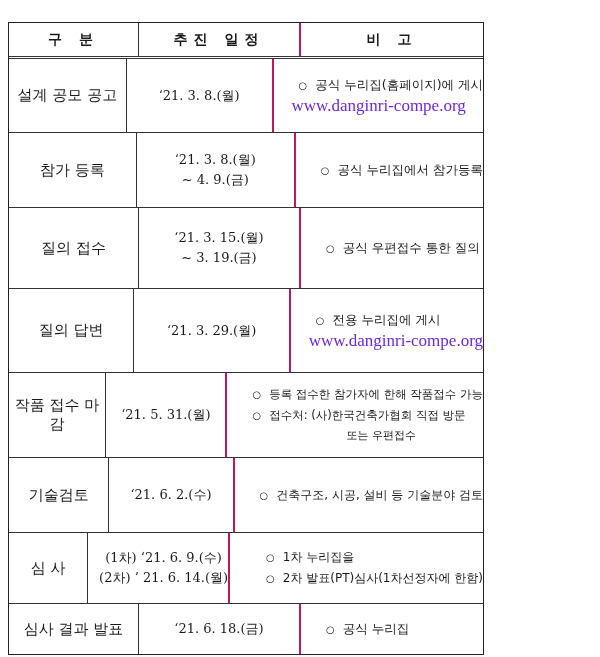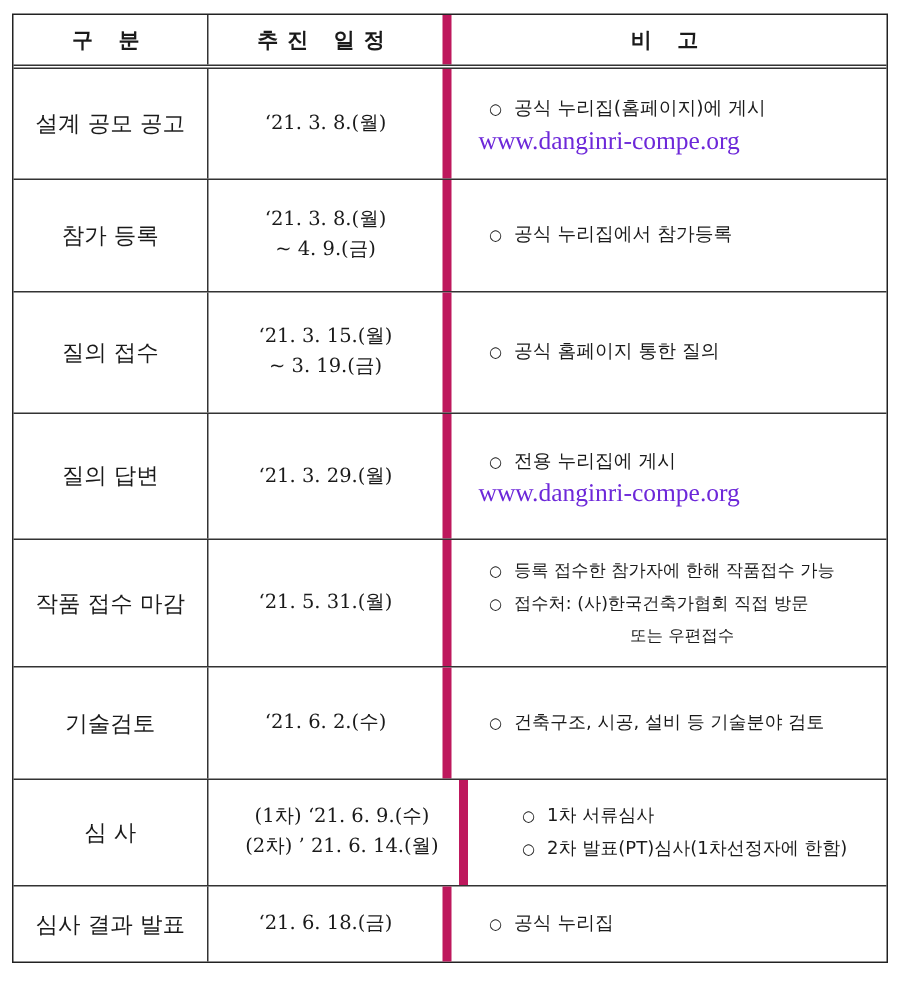--- a/index.html
+++ b/index.html
@@ -1,28 +1,28 @@
 <!DOCTYPE html>
 <html><head>
 <meta charset="utf-8">
 <style>
   html, body { margin: 0; padding: 0; background: #ffffff; }
   body { width: 600px; height: 657px; position: relative; overflow: hidden;
          font-family: "DejaVu Serif", "Liberation Serif", serif; color: #1a1a1a; }
-  .tbl { position: absolute; left: 8px; top: 9px; width: 584px; height: 633px;
+  .tbl { position: absolute; left: 8px; top: 22px; width: 476px; height: 633px;
          border: 1.5px solid #222; box-sizing: border-box; }
   .row { position: absolute; left: 0; width: 100%; display: flex; box-sizing: border-box;
          border-top: 1px solid #333; }
   .row.first { border-top: none; }
   .row.after-header { border-top: 3px double #333; }
   .cell { box-sizing: border-box; height: 100%; display: flex; flex-direction: column;
           justify-content: center; }
   .c1 { width: 130px; border-right: 1px solid #333; align-items: center; text-align: center;
         font-family: "DejaVu Sans", sans-serif; font-size: 15px; }
-  .c2 { width: 162px; border-right: 6px solid #be185d; align-items: center; text-align: center;
+  .c2 { width: 162px; border-right: 2px solid #be185d; align-items: center; text-align: center;
         font-size: 13.5px; }
   .c3 { flex: 1; padding-left: 6px; font-size: 13.5px; }
   .hdr .cell { font-family: "DejaVu Sans", sans-serif; font-weight: bold; font-size: 14px;
                align-items: center; text-align: center; letter-spacing: 6px; }
   .hdr .c3 { padding-left: 0; }
   .line { line-height: 20px; white-space: nowrap; }
   .note { font-family: "DejaVu Sans", sans-serif; font-size: 12.5px; margin-left: 19px; }
   .url { font-family: "Liberation Serif", serif; font-size: 17px; padding-left: 12px; color: #6d28d9; }
   .indent { padding-left: 94px; }
   .bullet { font-size: 10px; margin-right: 8px; }
@@ -66,21 +66,21 @@
   </div>
 
   <div class="row" style="top:184px;height:81px;">
     <div class="cell c1">질의 접수</div>
     <div class="cell c2 dates">
       <div class="line">‘21. 3. 15.(월)</div>
       <div class="line">~ 3. 19.(금)</div>
     </div>
     <div class="cell c3">
       <div class="line note">
-        <span class="bullet">○</span><span>공식 홈페이지 통한 질의</span>
+        <span class="bullet">○</span><span>공식 우편접수 통한 질의</span>
       </div>
     </div>
   </div>
 
   <div class="row" style="top:265px;height:84px;">
     <div class="cell c1">질의 답변</div>
     <div class="cell c2 dates">
       <div class="line">‘21. 3. 29.(월)</div>
     </div>
     <div class="cell c3">
@@ -120,21 +120,21 @@
   </div>
 
   <div class="row" style="top:509px;height:71px;gap:11px;">
     <div class="cell c1">심  사</div>
     <div class="cell c2 dates">
       <div class="line">(1차) ‘21. 6.  9.(수)</div>
       <div class="line">(2차) ’ 21. 6. 14.(월)</div>
     </div>
     <div class="cell c3">
       <div class="line note" style="font-size:12px;">
-        <span class="bullet">○</span><span>1차 서류심사</span>
+        <span class="bullet">○</span><span>1차 누리집을</span>
       </div>
       <div class="line note" style="font-size:12px;">
         <span class="bullet">○</span><span>2차 발표(PT)심사(1차선정자에 한함)</span>
       </div>
     </div>
   </div>
 
   <div class="row" style="top:580px;height:51px;">
     <div class="cell c1">심사 결과 발표</div>
     <div class="cell c2 dates">

